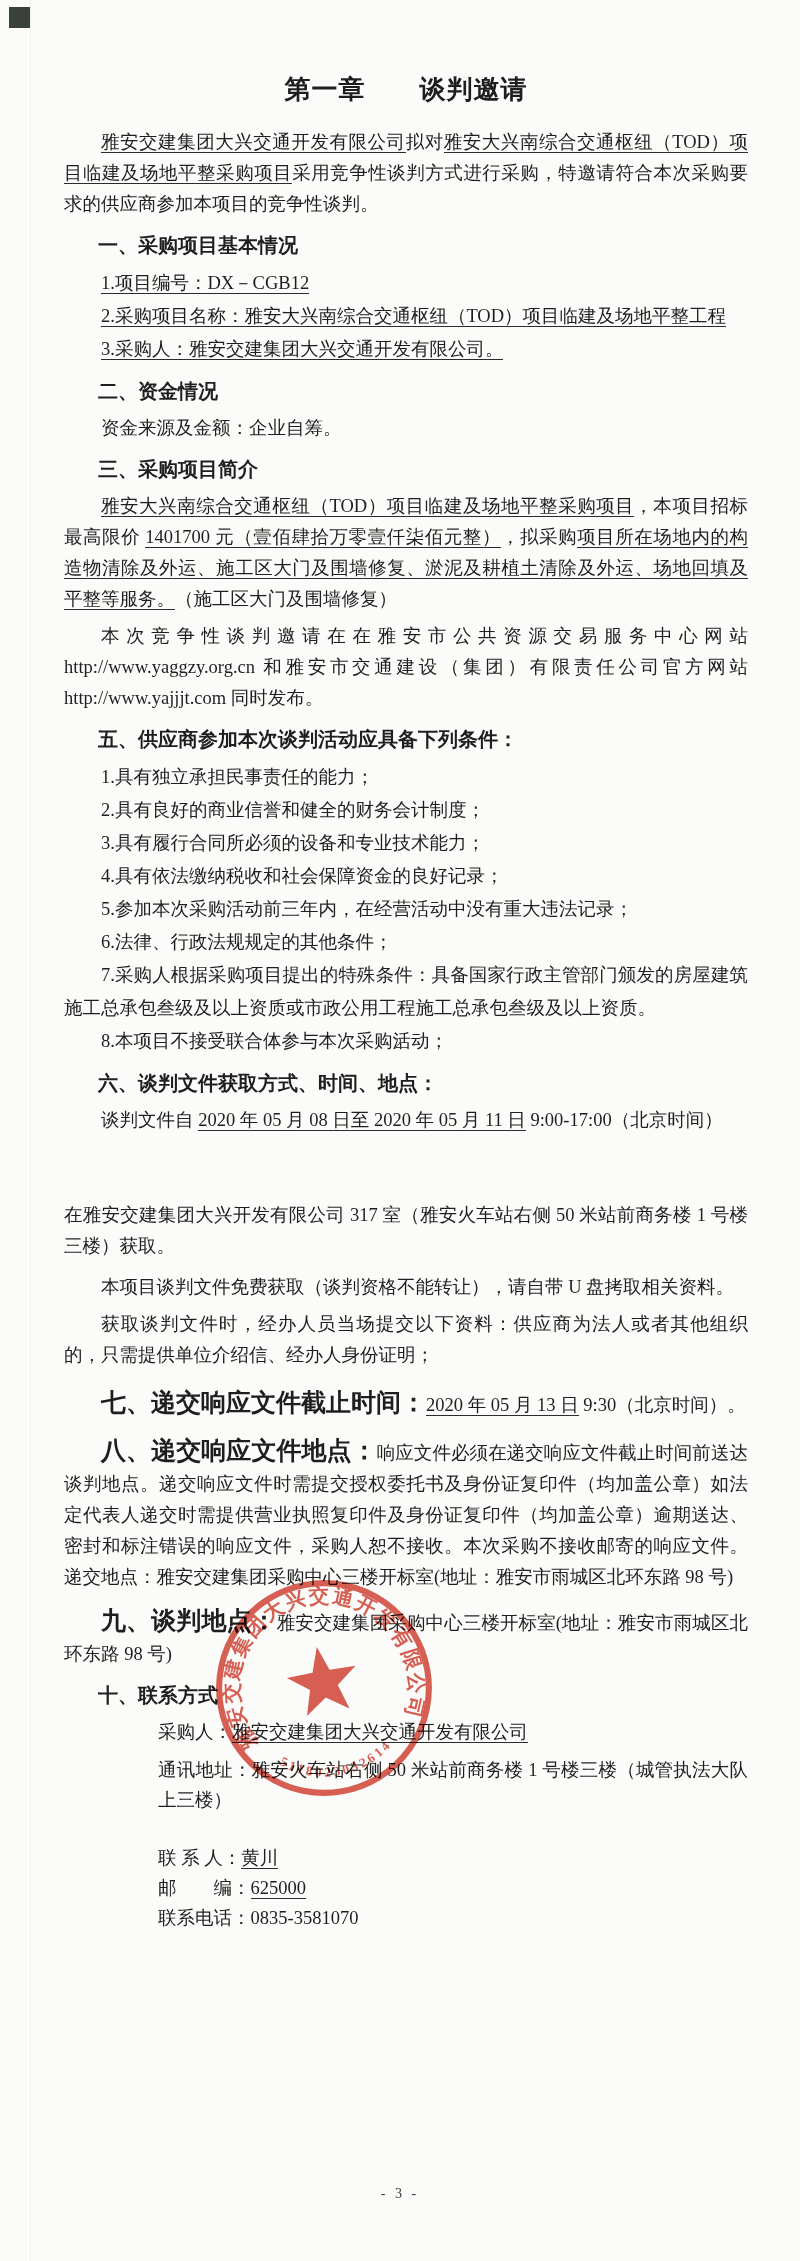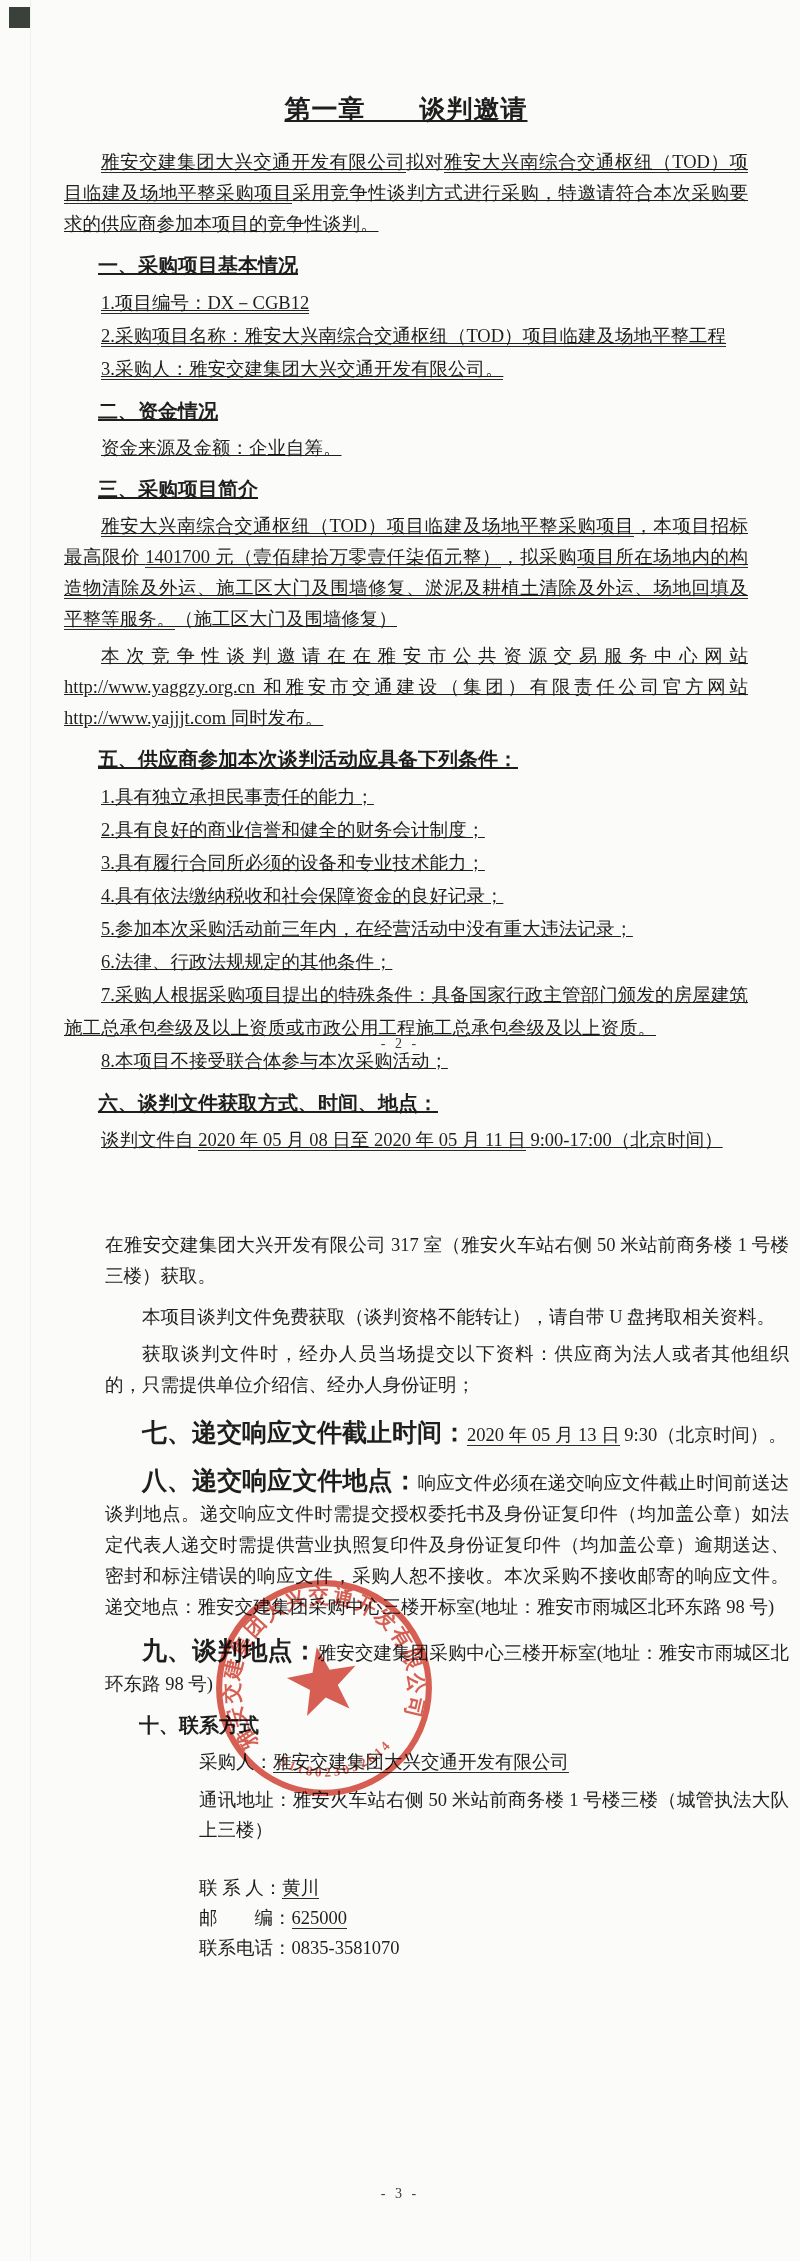--- a/index.html
+++ b/index.html
@@ -8,22 +8,22 @@
   .canvas {
     position:relative; width:800px; height:2261px; overflow:hidden;
     background:#fbfbf9; color:#1e1e1e;
     font-family:"Liberation Serif","DejaVu Serif",serif;
   }
   .artifact-v { position:absolute; left:30px; top:0; width:1px; height:100%;
     background:rgba(70,70,70,.06); }
   .corner { position:absolute; left:9px; top:7px; width:21px; height:21px;
     background:#39413a; }
   .page { position:absolute; left:64px; width:684px; }
-  .p1 { top:92px;text-decoration:underline; }
-  .p2 { top:1230px;margin-left:41px; }
+  .p1 { top:72px; }
+  .p2 { top:1200px; }
   .title { font-size:26px; font-weight:bold; text-align:center;
     margin:0 0 20px 0; letter-spacing:1px; }
   p { margin:0; font-size:18.5px; line-height:31px; }
   .ind { text-indent:2em; }
   .just { text-align:justify; }
   .h { font-size:20px; font-weight:bold; line-height:32px;
     margin:9px 0 6px 34px; }
   .itm { text-indent:2em; line-height:33px; }
   .u { border-bottom:1.5px solid #2b2b2b; }
   .lbl { font-weight:bold; font-size:25px; }

